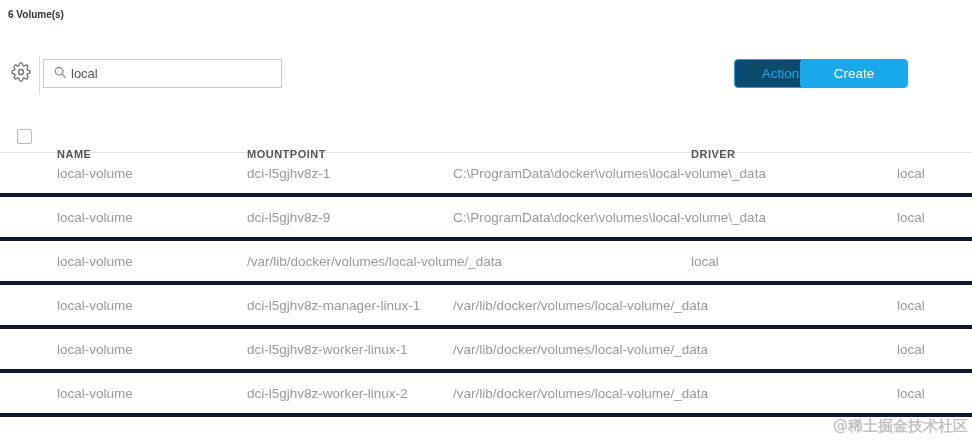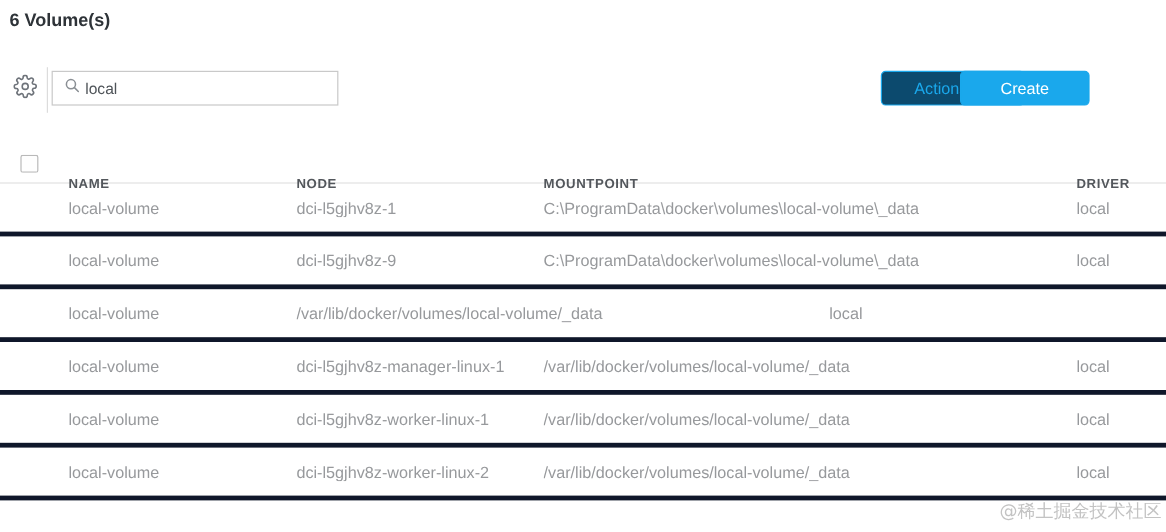--- a/index.html
+++ b/index.html
@@ -11,21 +11,21 @@
   *{box-sizing:border-box;margin:0;padding:0;}
   html,body{width:972px;height:443px;}
   body{
     position:relative;
     background:#ffffff;
     font-family:"Liberation Sans","DejaVu Sans",sans-serif;
     overflow:hidden;
   }
   .page-title{
     position:absolute;left:8px;top:9px;
-    font-size:15px;font-weight:700;color:var(--title-text);
+    font-size:10px;font-weight:700;color:var(--title-text);
   }
   
   .gear-btn{
     position:absolute;left:10px;top:62px;width:22px;height:22px;
     background:none;border:none;cursor:pointer;color:#6e737a;padding:0;
   }
   .toolbar-divider{
     position:absolute;left:39px;top:56px;width:1px;height:38px;background:#dcdcdc;
   }
   .search-box{
@@ -70,20 +70,21 @@
   .col.driver{flex:1;}
   .checkbox{
     display:block;width:15px;height:15px;
     border:1px solid #b9b9b9;border-radius:2px;background:#fefefe;cursor:pointer;
   }
   .th{cursor:pointer;margin-top:36px;}
   .watermark{
     position:absolute;right:4px;top:417px;
     font-size:15px;color:#c3c3c3;
     font-family:"DejaVu Sans","Liberation Sans",sans-serif;
+    font-weight:bold;
   }
 </style>
 </head>
 <body>
 
 <div class="page-title">6 Volume(s)</div>
 
 <button class="gear-btn">
   <span>
     <svg width="20" height="20" viewBox="0 0 24 24" fill="none" stroke="currentColor" stroke-width="1.6" stroke-linecap="round" stroke-linejoin="round">
@@ -117,21 +118,20 @@
 <button class="btn create-btn">
   <span>Create</span>
 </button>
 
 <div class="table">
   <div class="thead">
     <div class="col check">
       <span class="checkbox"></span>
     </div>
     <div class="col name th">NAME</div>
-    <div class="col node th">NODE</div>
     <div class="col mount th">MOUNTPOINT</div>
     <div class="col driver th">DRIVER</div>
   </div>
   <div id="tbody">
   <div class="trow">
     <div class="col check"></div>
     <div class="col name">local-volume</div>
     <div class="col node">dci-l5gjhv8z-1</div>
     <div class="col mount">C:\ProgramData\docker\volumes\local-volume\_data</div>
     <div class="col driver">local</div>

